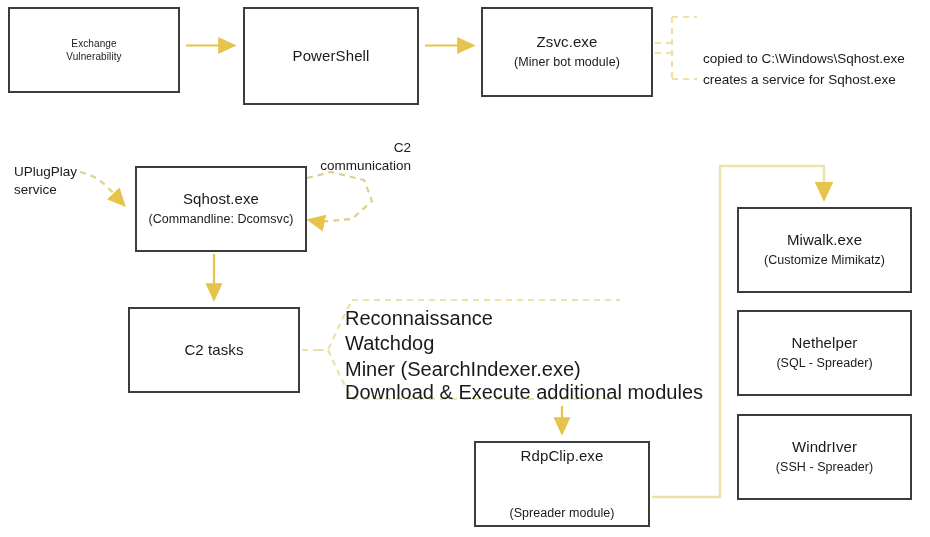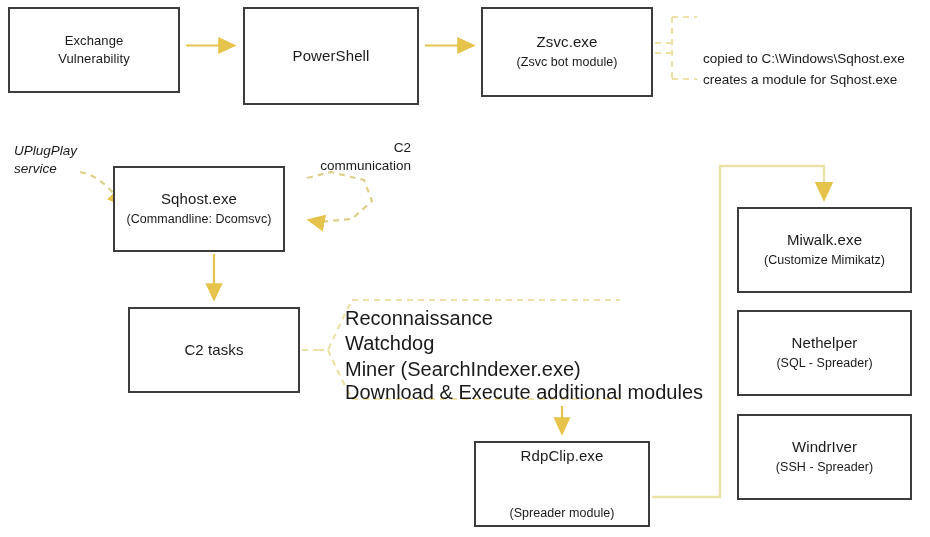--- a/index.html
+++ b/index.html
@@ -43,21 +43,21 @@
     color: #1a1a1a;
     letter-spacing: .1px;
   }
   .node .sub {
     font-size: 12.5px;
     color: #1a1a1a;
     margin-top: 3px;
     letter-spacing: .05px;
   }
   .node.two-line .title {
-    font-size: 13px;
+    font-size: 10px;
     line-height: 1.35;
   }
   .free-label {
     position: absolute;
     font-size: 13.5px;
     color: #1a1a1a;
     line-height: 1.35;
     white-space: pre-line;
   }
   .free-label.center {
@@ -134,24 +134,24 @@
     <div class="title" style="white-space:pre-line;">Exchange
 Vulnerability</div>
   </div>
 
   <div class="node" style="left:243px; top:7px; width:176px; height:98px;">
     <div class="title">PowerShell</div>
   </div>
 
   <div class="node" style="left:481px; top:7px; width:172px; height:90px;">
     <div class="title">Zsvc.exe</div>
-    <div class="sub">(Zsvc bot module)</div>
+    <div class="sub">(Miner bot module)</div>
   </div>
 
-  <div class="node" style="left:113px; top:166px; width:172px; height:86px;">
+  <div class="node" style="left:135px; top:166px; width:172px; height:86px;">
     <div class="title">Sqhost.exe</div>
     <div class="sub">(Commandline: Dcomsvc)</div>
   </div>
 
   <div class="node" style="left:128px; top:307px; width:172px; height:86px;">
     <div class="title">C2 tasks</div>
   </div>
 
   <div class="node" style="left:474px; top:441px; width:176px; height:86px;gap:37px;">
     <div class="title">RdpClip.exe</div>
@@ -168,23 +168,23 @@
     <div class="sub">(SQL - Spreader)</div>
   </div>
 
   <div class="node" style="left:737px; top:414px; width:175px; height:86px;">
     <div class="title">WindrIver</div>
     <div class="sub">(SSH - Spreader)</div>
   </div>
 
   <div class="free-label" style="left:703px; top:6px;margin-top:44px;">copied to C:\Windows\Sqhost.exe</div>
 
-  <div class="free-label" style="left:703px; top:71px;">creates a module for Sqhost.exe</div>
+  <div class="free-label" style="left:703px; top:71px;">creates a service for Sqhost.exe</div>
 
-  <div class="free-label" style="left:14px; top:142px;font-style:italic;">UPlugPlay
+  <div class="free-label" style="left:14px; top:163px;">UPlugPlay
 service</div>
 
   <div class="free-label center" style="left:311px; top:139px; width:100px;">C2
 communication</div>
 
   <div class="task-item" style="left:345px; top:307px;">Reconnaissance</div>
 
   <div class="task-item" style="left:345px; top:332px;">Watchdog</div>
 
   <div class="task-item" style="left:345px; top:358px;">Miner (SearchIndexer.exe)</div>

